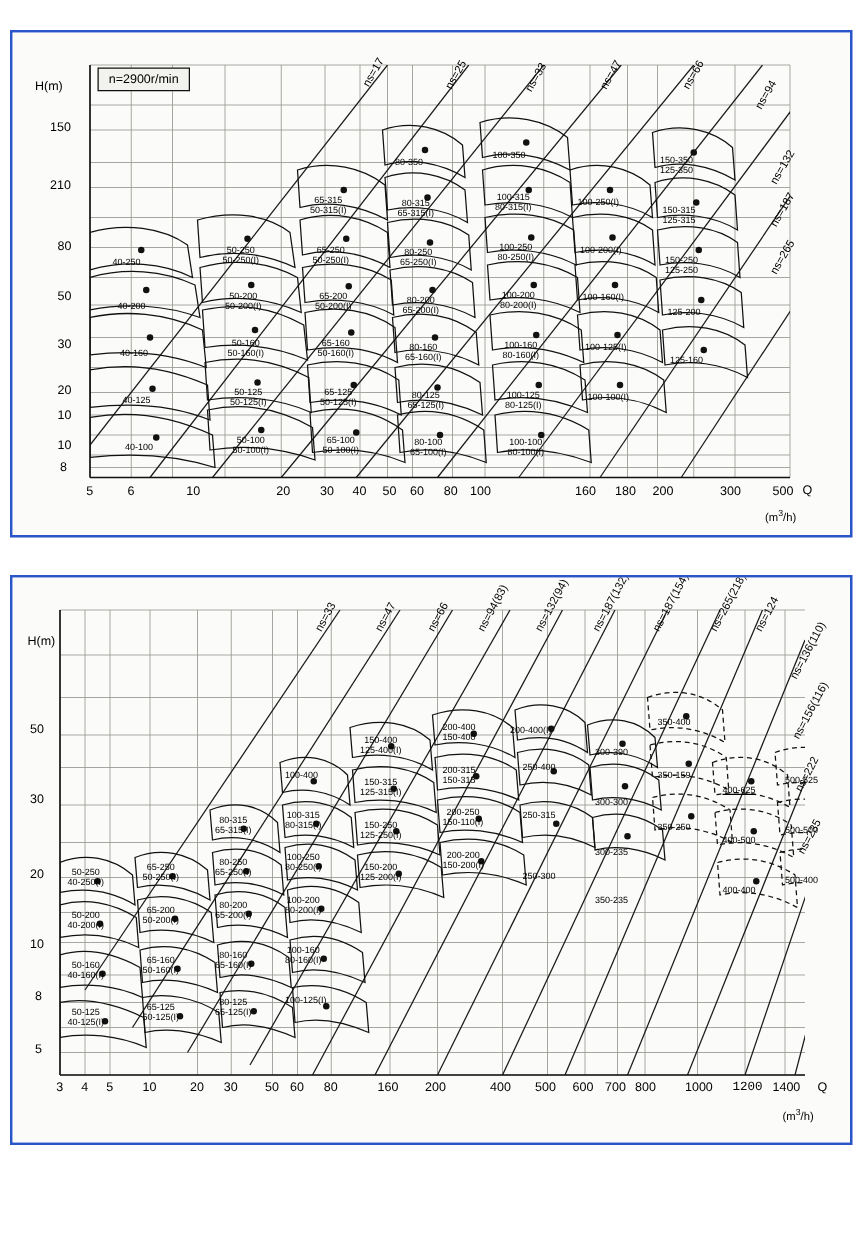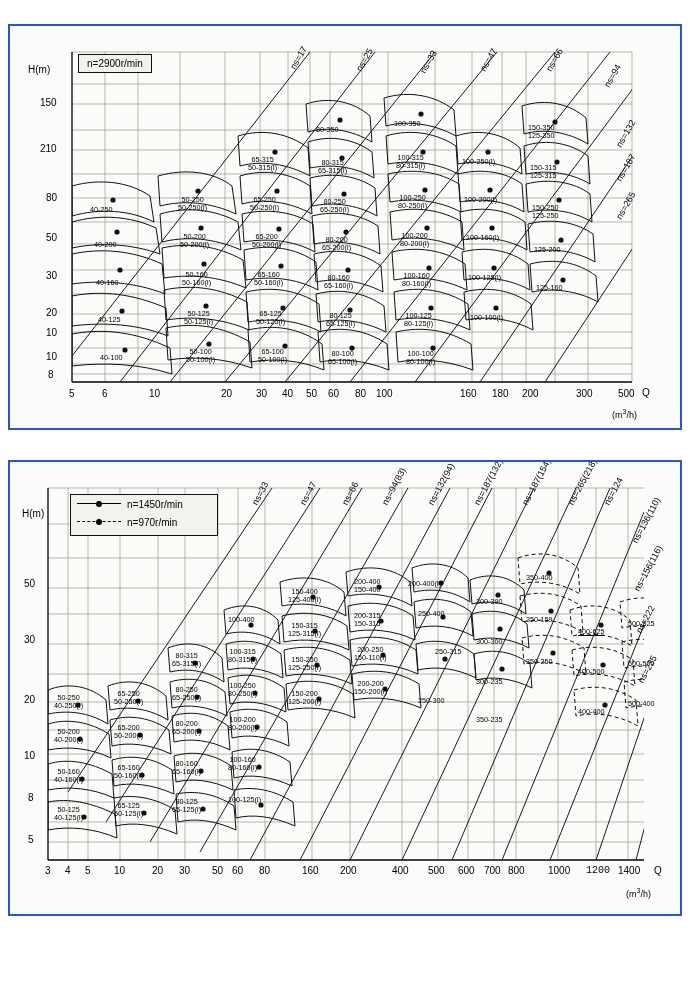--- a/index.html
+++ b/index.html
@@ -580,36 +580,20 @@
           <circle cx="643" cy="195" r="2.6"></circle>
           <circle cx="645" cy="235" r="2.6"></circle>
       </g>
 
       <g stroke="#111" stroke-width="1.3" fill="none">
         <line x1="38" y1="26" x2="38" y2="398"></line>
         <line x1="38" y1="398" x2="634" y2="398"></line>
       </g>
     </svg>
 
-    <div class="legend-box" style="left:60px; top:32px; width:148px; height:42px;">
-      <div class="legend-row">
-        <span class="legend-swatch">
-          <span class="lineseg"></span>
-            <span class="dot"></span>
-        </span>
-        <span class="legend-text">n=1450r/min</span>
-      </div>
-      <div class="legend-row">
-        <span class="legend-swatch">
-          <span class="lineseg dashed"></span>
-            <span class="dot"></span>
-        </span>
-        <span class="legend-text">n=970r/min</span>
-      </div>
-    </div>
 
     <div class="axis-lbl" style="left:12px; top:46px;">H(m)</div>
     <div class="axis-lbl" style="left:644px; top:403px;">Q</div>
     <div class="unit-lbl" style="left:616px; top:425px;">(m<span class="sup">3</span>/h)</div>
 
     <div class="tick-lbl" style="left:14px; top:116px;">50</div>
     <div class="tick-lbl" style="left:14px; top:172px;">30</div>
     <div class="tick-lbl" style="left:14px; top:232px;">20</div>
     <div class="tick-lbl" style="left:14px; top:288px;">10</div>
     <div class="tick-lbl" style="left:18px; top:330px;">8</div>
@@ -702,21 +686,21 @@
 150-400</div>
     <div class="pump-lbl" style="left:398px; top:118px;">200-400(I)</div>
     <div class="pump-lbl" style="left:344px; top:150px; white-space:pre;">200-315
 150-315</div>
     <div class="pump-lbl" style="left:344px; top:184px; white-space:pre;">200-250
 150-110(I)</div>
     <div class="pump-lbl" style="left:344px; top:218px; white-space:pre;">200-200
 150-200(I)</div>
 
     <div class="pump-lbl" style="left:408px; top:148px;">250-400</div>
-    <div class="pump-lbl" style="left:408px; top:186px;margin-left:17px;">250-315</div>
+    <div class="pump-lbl" style="left:408px; top:186px;">250-315</div>
     <div class="pump-lbl" style="left:408px; top:210px;margin-top:25px;">250-300</div>
 
     <div class="pump-lbl" style="left:466px; top:136px;">300-390</div>
     <div class="pump-lbl" style="left:466px; top:176px;">300-300</div>
     <div class="pump-lbl" style="left:466px; top:216px;">300-235</div>
 
     <div class="pump-lbl" style="left:516px; top:112px;">350-400</div>
     <div class="pump-lbl" style="left:516px; top:154px;">350-159</div>
     <div class="pump-lbl" style="left:516px; top:196px;">350-250</div>
     <div class="pump-lbl" style="left:466px; top:254px;">350-235</div>

